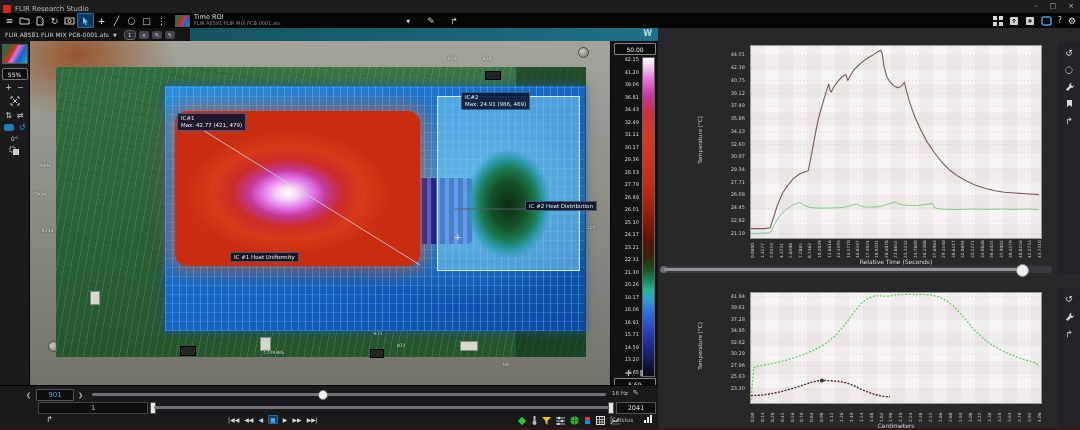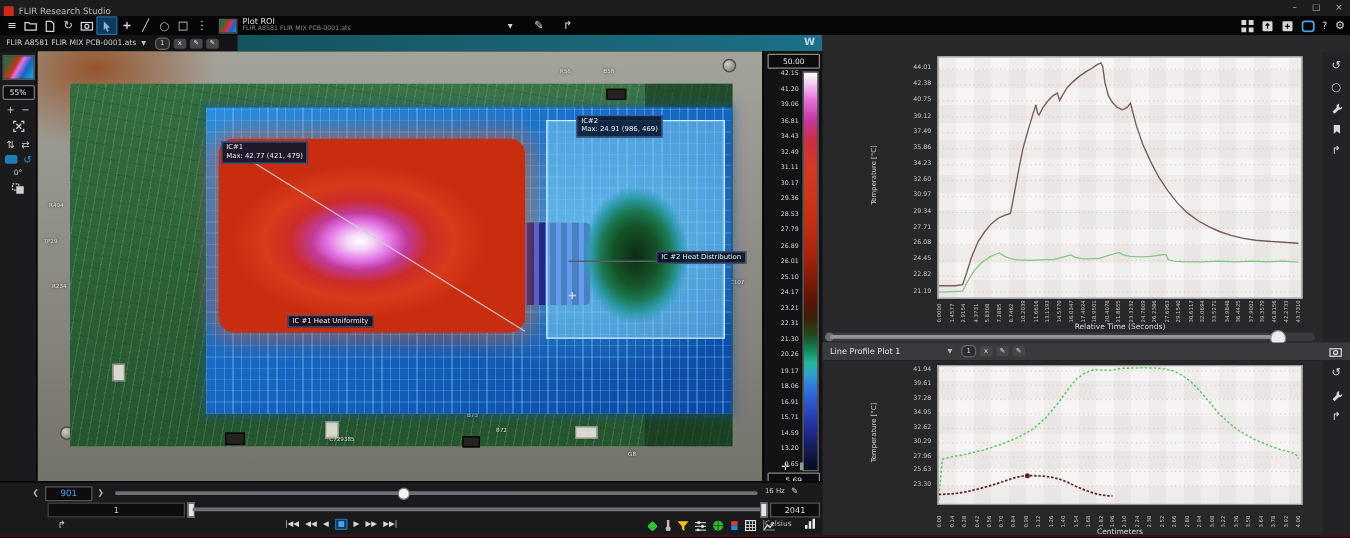--- a/index.html
+++ b/index.html
@@ -184,21 +184,21 @@
           <path d="M1 1l5 5-2.2.3L5 9 3.6 9.3 2.7 6.5 1 8z" fill="#7db8e8"></path>
         </svg>
       </span>
     <span class="tb ico" style="font-weight:bold;">+</span>
     <span class="tb ico">╱</span>
     <span class="tb ico" style="font-size:7px;">◯</span>
     <span class="tb ico">□</span>
     <span class="tb ico">⋮</span>
     <div id="roi-thumb"></div>
     <div id="roi-text">
-      <div id="roi-label">Plot ROI</div>
+      <div id="roi-label">Time ROI</div>
       <div id="roi-file">FLIR A8581 FLIR MIX PCB-0001.ats</div>
     </div>
     <span class="tb ico" style="font-size:5px;margin-left:120px;">▼</span>
     <span class="tb ico" style="margin-left:8px;">✎</span>
     <span class="tb ico" style="margin-left:8px;">↱</span>
   </div>
   <div id="toolbar-right">
     <span class="ico">
         <svg width="10" height="10">
           <rect x="0" y="0" width="4" height="4" fill="#d6d6d6"></rect>
@@ -538,34 +538,20 @@
         <span class="ico">
             <svg width="7" height="9">
               <path d="M1 1h5v7L3.5 6 1 8z" fill="#d8d8d8"></path>
             </svg>
           </span>
         <span class="ico">↱</span>
       </div>
     </div>
 
     <div class="abs" style="left:0;top:246px;width:422px;height:156px;">
-      <div class="plot-hdr" style="top:0;">
-        <span class="title">Line Profile Plot 1</span>
-        <span class="hdr-caret">▼</span>
-        <span class="hdr-btn hdr-badge">1</span>
-        <span class="hdr-btn">x</span>
-        <span class="hdr-btn">✎</span>
-        <span class="hdr-btn">✎</span>
-        <span class="ico cam">
-            <svg width="11" height="9">
-              <rect x="1" y="2" width="9" height="6" fill="none" stroke="#d6d6d6"></rect>
-              <circle cx="5.5" cy="5" r="1.6" fill="none" stroke="#d6d6d6"></circle>
-            </svg>
-          </span>
-      </div>
       <div class="abs" style="left:0;top:14px;width:422px;height:142px;">
         <div class="ylab" style="left:18px;top:55px;">Temperature [°C]</div>
         <div class="yticks" style="left:58px;top:4px;width:32px;height:112px;">
             <span style="top: 1.74795px;">41.94</span>
             <span style="top: 13.2384px;">39.61</span>
             <span style="top: 24.7288px;">37.28</span>
             <span style="top: 36.2192px;">34.95</span>
             <span style="top: 47.7096px;">32.62</span>
             <span style="top: 59.2px;">30.29</span>
             <span style="top: 70.6904px;">27.96</span>

